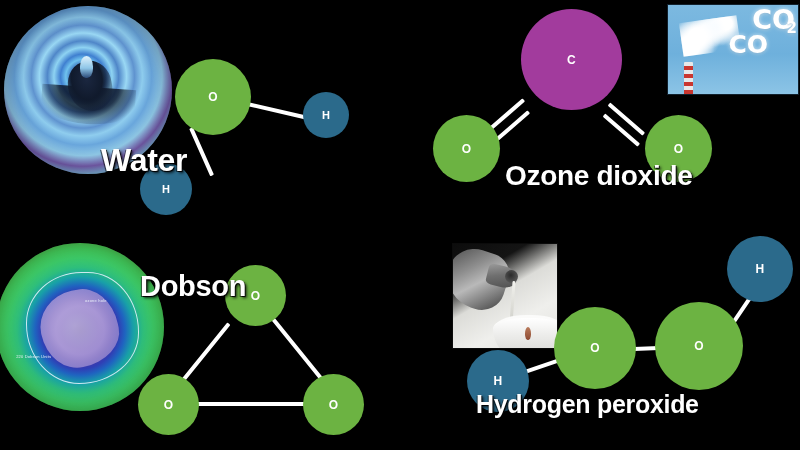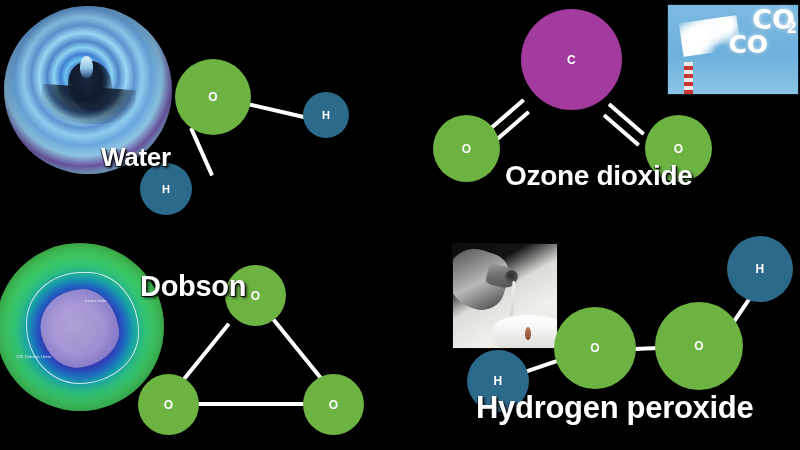--- a/index.html
+++ b/index.html
@@ -239,21 +239,21 @@
   <div class="atom oxygen" style="left:175px; top:59px; width:76px; height:76px;">
     <span class="atom-label" style="font-size:12px;">O</span>
   </div>
   <div class="atom hydrogen" style="left:303px; top:92px; width:46px; height:46px;">
     <span class="atom-label" style="font-size:11px;">H</span>
   </div>
   <div class="atom hydrogen" style="left:140px; top:163px; width:52px; height:52px;">
     <span class="atom-label" style="font-size:11px;">H</span>
   </div>
 
-  <div class="caption" style="left:101px; top:142px; font-size:26px;">Water</div>
+  <div class="caption" style="left:101px; top:142px; font-size:32px;">Water</div>
 
   <div class="photo" id="co2-photo" style="left:667px; top:4px; width:130px; height:89px;">
     <div class="smoke"></div>
     <div class="stack"></div>
     <span class="sky-text co2-word">CO</span>
     <span class="sky-text co2-sub">2</span>
     <span class="sky-text co-word">CO</span>
   </div>
 
   <div class="bond" style="left:489px; top:128px; width:46px; height:4px; transform: rotate(-41deg);"></div>
@@ -316,15 +316,15 @@
   <div class="atom oxygen" style="left:554px; top:307px; width:82px; height:82px;">
     <span class="atom-label" style="font-size:12px;">O</span>
   </div>
   <div class="atom oxygen" style="left:655px; top:302px; width:88px; height:88px;">
     <span class="atom-label" style="font-size:12px;">O</span>
   </div>
   <div class="atom hydrogen" style="left:727px; top:236px; width:66px; height:66px;">
     <span class="atom-label" style="font-size:12px;">H</span>
   </div>
 
-  <div class="caption" style="left:476px; top:390px; font-size:31px;">Hydrogen peroxide</div>
+  <div class="caption" style="left:476px; top:390px; font-size:25px;">Hydrogen peroxide</div>
 
 </div>
 
 </body></html>

